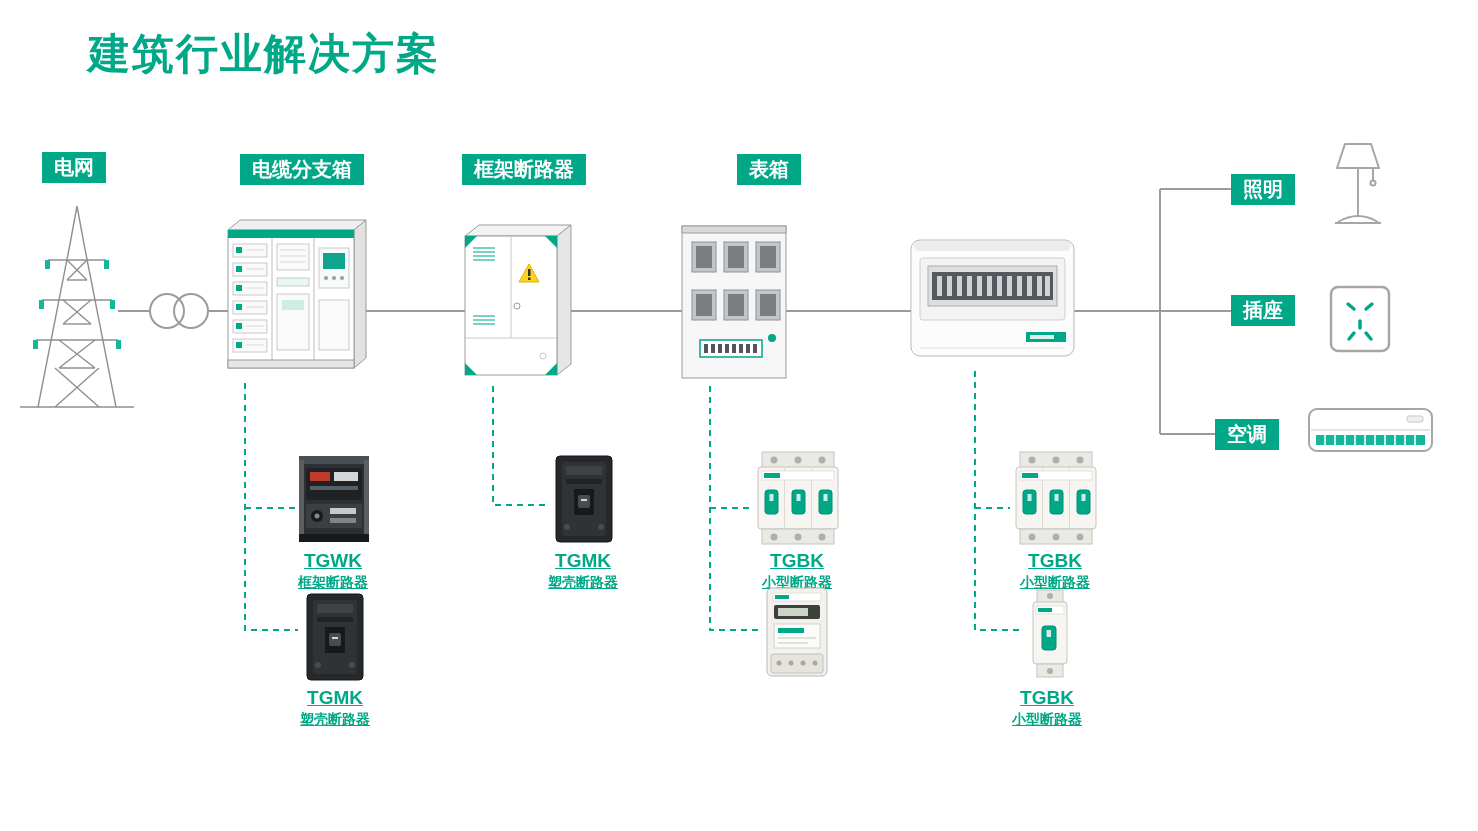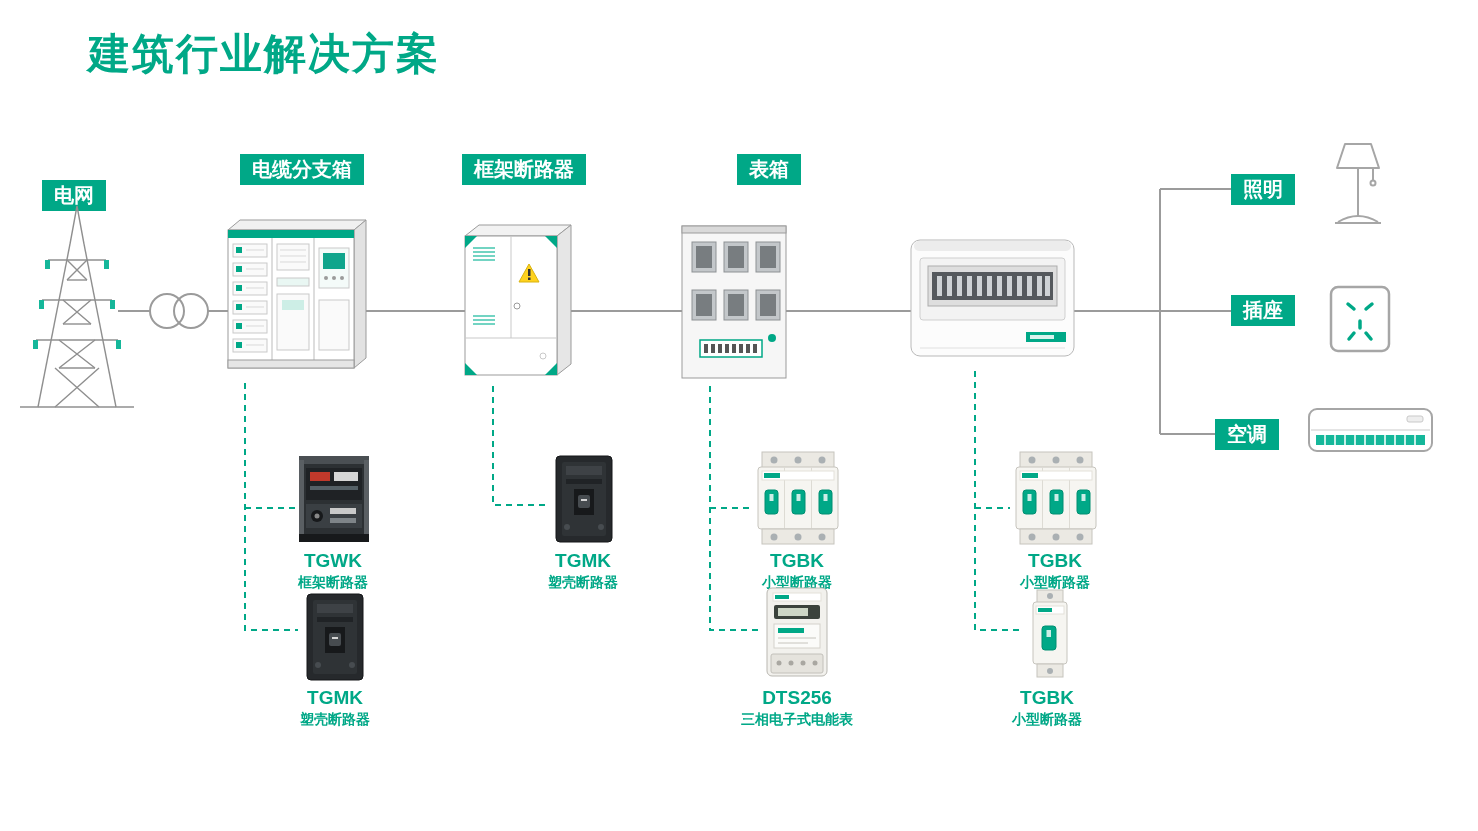--- a/index.html
+++ b/index.html
@@ -8,21 +8,21 @@
   .abs { position:absolute; }
   .title {
     position:absolute; left:88px; top:26px;
     font-size:42px; font-weight:900; color:#00A887; letter-spacing:2px;
   }
   .tag {
     position:absolute; background:#00A887; color:#ffffff;
     font-size:20px; font-weight:700; height:31px; line-height:31px;
     padding:0 12px; text-align:center; white-space:nowrap;
   }
-  .caption { position:absolute; text-align:center; color:#00A887; font-weight:700; }
+  .caption { position:absolute; text-align:center; color:#00A887; font-weight:700;text-decoration:underline; }
   .caption .model { font-size:19px; line-height:23px; }
   .caption .name  { font-size:14px; line-height:21px; }
   svg { display:block; }
 </style>
 </head>
 <body>
 
 <div class="canvas">
 
   <svg class="abs" style="left:0;top:0" width="1478" height="831" viewBox="0 0 1478 831">
@@ -45,21 +45,21 @@
       <polyline points="493,386 493,505 548,505"></polyline>
       <polyline points="710,386 710,630 762,630"></polyline>
       <line x1="710" y1="508" x2="752" y2="508"></line>
       <polyline points="975,371 975,630 1019,630"></polyline>
       <line x1="975" y1="508" x2="1010" y2="508"></line>
     </g>
   </svg>
 
   <div class="title">建筑行业解决方案</div>
 
-  <div class="tag" style="left:42px;top:180px">电网</div>
+  <div class="tag" style="left:42px;top:152px">电网</div>
   <div class="tag" style="left:240px;top:154px">电缆分支箱</div>
   <div class="tag" style="left:462px;top:154px">框架断路器</div>
   <div class="tag" style="left:737px;top:154px">表箱</div>
 
   <div class="tag" style="left:1231px;top:174px">照明</div>
   <div class="tag" style="left:1231px;top:295px">插座</div>
   <div class="tag" style="left:1215px;top:419px">空调</div>
 
   <div class="abs" style="left:18px;top:198px">
     <svg width="118" height="212" viewBox="0 0 118 212">
@@ -374,24 +374,20 @@
       <rect x="15" y="42" width="26" height="5" fill="#00A887"></rect>
       <line x1="15" y1="52" x2="53" y2="52" stroke="#c6c4bd"></line>
       <line x1="15" y1="57" x2="45" y2="57" stroke="#c6c4bd"></line>
       <rect x="8" y="68" width="52" height="19" rx="2" fill="#e5e3dd" stroke="#c2c0ba"></rect>
       <circle cx="16" cy="77" r="2.5" fill="#a9a7a1"></circle>
         <circle cx="28" cy="77" r="2.5" fill="#a9a7a1"></circle>
       <circle cx="40" cy="77" r="2.5" fill="#a9a7a1"></circle>
         <circle cx="52" cy="77" r="2.5" fill="#a9a7a1"></circle>
     </svg>
   </div>
-  <div class="caption" style="left:697px;top:686px;width:200px">
-    <div class="model">DTS256</div>
-    <div class="name">三相电子式电能表</div>
-  </div>
 
   <div class="abs" style="left:1011px;top:450px">
     <svg width="90" height="96" viewBox="0 0 90 96">
       <rect x="9" y="2" width="72" height="16" fill="#ebe9e3" stroke="#c6c4bd"></rect>
       <circle cx="21" cy="10" r="3.5" fill="#aab0b3"></circle>
         <circle cx="45" cy="10" r="3.5" fill="#aab0b3"></circle>
         <circle cx="69" cy="10" r="3.5" fill="#aab0b3"></circle>
       <rect x="5" y="17" width="80" height="62" rx="3" fill="#f6f5f1" stroke="#c6c4bd"></rect>
       <line x1="31.5" y1="17" x2="31.5" y2="79" stroke="#dddbd4"></line>
       <line x1="58.5" y1="17" x2="58.5" y2="79" stroke="#dddbd4"></line>

